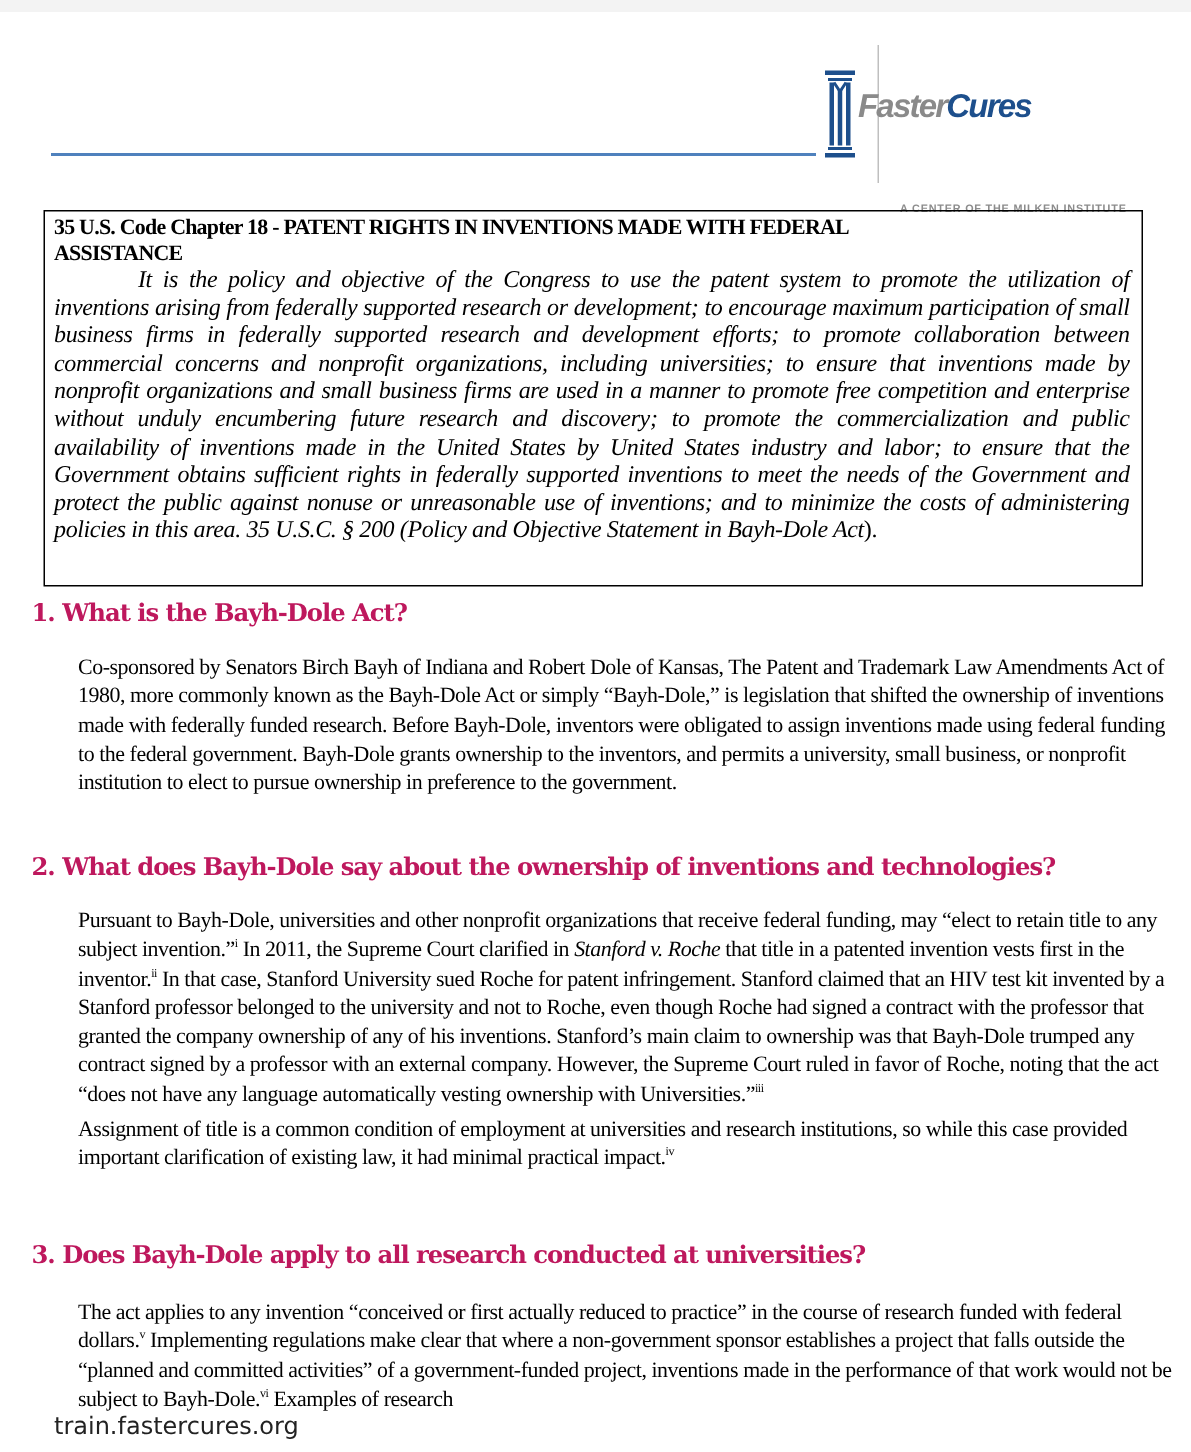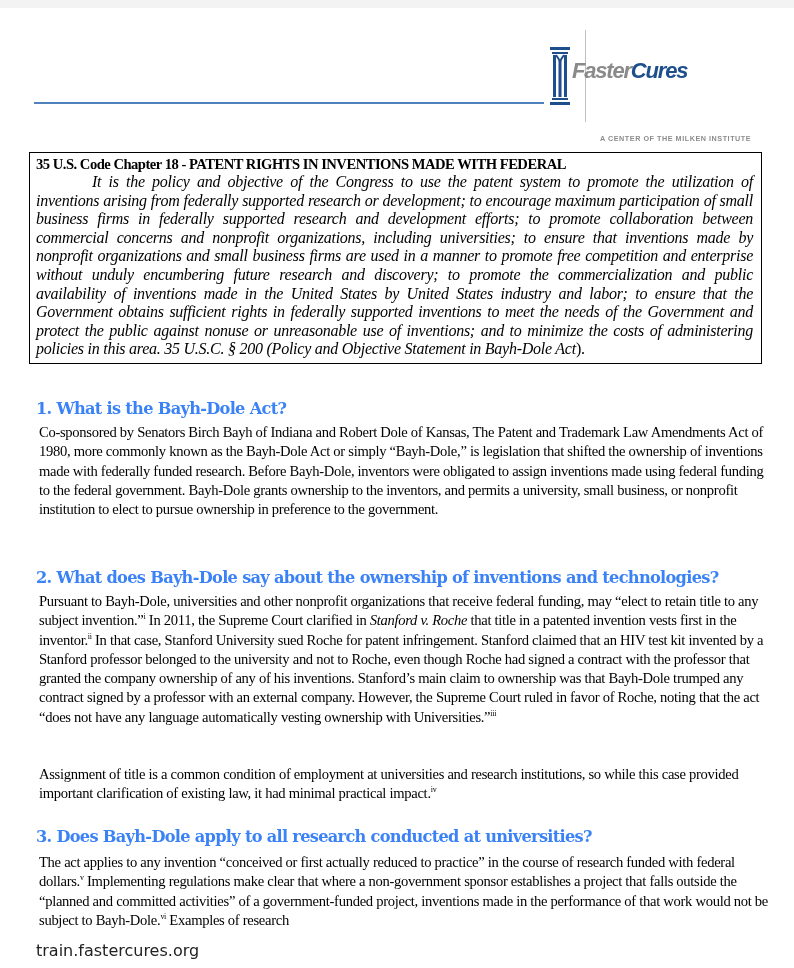--- a/index.html
+++ b/index.html
@@ -7,25 +7,25 @@
     .topbar { position: absolute; left: 0; top: 0; width: 794px; height: 8px; background: #f3f3f3; }
     .title { position: absolute; left: 36px; top: 20px; width: 500px; font-family: "DejaVu Serif", serif; font-size: 30px; line-height: 40px; color: #1c3259; letter-spacing: -0.3px; }
     .title-rule { position: absolute; left: 34px; top: 102px; width: 500px; height: 2px; background: #4f81bd; }
     .logo-rule { position: absolute; left: 530px; top: 102px; width: 14px; height: 2px; background: #4f81bd; }
     .pillar { position: absolute; left: 549px; top: 46px; width: 22px; height: 60px; }
     .logo-divider { position: absolute; left: 585px; top: 30px; width: 1px; height: 92px; background: #bfbfbf; }
     .brand { position: absolute; left: 572px; top: 56px; font-family: "Liberation Sans", sans-serif; font-style: italic; font-weight: bold; font-size: 22px; letter-spacing: -1.2px; line-height: 30px; }
     .brand .faster { color: #8a8a8a; }
     .brand .cures { color: #1d4f8c; }
     .tagline { position: absolute; left: 600px; top: 90px; font-family: "Liberation Sans", sans-serif; font-weight: bold; font-size: 7.2px; letter-spacing: 0.55px; color: #8c8c8c; margin-top: 44px; }
-    .policy-box { position: absolute; left: 29px; top: 152px; width: 733px; height: 212px; border: 1.5px solid #000; box-sizing: border-box; padding: 3px 8px 0 6px; }
+    .policy-box { position: absolute; left: 29px; top: 140px; width: 733px; height: 251px; border: 1.5px solid #000; box-sizing: border-box; padding: 3px 8px 0 6px; }
     .policy-heading { font-family: "Liberation Serif", serif; font-weight: bold; font-size: 14.6px; line-height: 17px; letter-spacing: -0.5px; }
     .policy-text { font-style: italic; font-size: 16px; line-height: 18.6px; text-align: justify; text-indent: 56px; letter-spacing: -0.25px; margin: 0; }
-    .q-heading { position: absolute; left: 36px; font-family: "DejaVu Serif", serif; font-weight: bold; color: #3b82f6; font-size: 16.2px; letter-spacing: -0.7px; line-height: 22px; }
-    .para { position: absolute; left: 36px; width: 730px; font-size: 14.6px; line-height: 19.3px; letter-spacing: -0.3px; margin: 3px; }
+    .q-heading { position: absolute; left: 21px; font-family: "DejaVu Serif", serif; font-weight: bold; color: #be185d; font-size: 16.2px; letter-spacing: -0.7px; line-height: 22px; }
+    .para { position: absolute; left: 36px; width: 730px; font-size: 14.6px; line-height: 19.3px; letter-spacing: -0.3px; margin: 16px; }
     sup { font-size: 8px; line-height: 0; vertical-align: super; }
     .footer { position: absolute; left: 36px; top: 941px; font-family: "DejaVu Sans", sans-serif; font-size: 16px; color: #222; }
   </style>
 </head>
 <body>
 
 <div class="topbar"></div>
 
 <div class="title">
 </div>
@@ -42,27 +42,28 @@
   <rect x="3" y="52" width="16" height="2" fill="#1d4f8c"></rect>
   <rect x="1" y="56" width="20" height="3" fill="#1d4f8c"></rect>
 </svg>
 <div class="logo-divider"></div>
 <div class="brand"><span class="faster">Faster</span><span class="cures">Cures</span></div>
 <div class="tagline">A CENTER OF THE MILKEN INSTITUTE</div>
 
 <div class="policy-box">
   <div class="policy-heading">
     <div>35 U.S. Code Chapter 18 - PATENT RIGHTS IN INVENTIONS MADE WITH FEDERAL</div>
+    <div>ASSISTANCE</div>
   </div>
   <p class="policy-text"><span>It is the policy and objective of the Congress to use the patent system to promote the utilization of inventions arising from federally supported research or development; to encourage maximum participation of small business firms in federally supported research and development efforts; to promote collaboration between commercial concerns and nonprofit organizations, including universities; to ensure that inventions made by nonprofit organizations and small business firms are used in a manner to promote free competition and enterprise without unduly encumbering future research and discovery; to promote the commercialization and public availability of inventions made in the United States by United States industry and labor; to ensure that the Government obtains sufficient rights in federally supported inventions to meet the needs of the Government and protect the public against nonuse or unreasonable use of inventions; and to minimize the costs of administering policies in this area. 35 U.S.C. § 200 (Policy and Objective Statement in Bayh-Dole Act</span><span style="font-style:normal">).</span></p>
 </div>
 
 <div class="q-heading" style="top:398px;">1. What is the Bayh-Dole Act?</div>
 <p class="para" style="top:420px;">Co-sponsored by Senators Birch Bayh of Indiana and Robert Dole of Kansas, The Patent and Trademark Law Amendments Act of 1980, more commonly known as the Bayh-Dole Act or simply “Bayh-Dole,” is legislation that shifted the ownership of inventions made with federally funded research. Before Bayh-Dole, inventors were obligated to assign inventions made using federal funding to the federal government. Bayh-Dole grants ownership to the inventors, and permits a university, small business, or nonprofit institution to elect to pursue ownership in preference to the government.</p>
 
 <div class="q-heading" style="top:567px;">2. What does Bayh-Dole say about the ownership of inventions and technologies?</div>
 <p class="para" style="top:589px;"><span>Pursuant to Bayh-Dole, universities and other nonprofit organizations that receive federal funding, may “elect to retain title to any subject invention.”</span><sup>i</sup><span> In 2011, the Supreme Court clarified in </span><i>Stanford v. Roche</i><span> that title in a patented invention vests first in the inventor.</span><sup>ii</sup><span> In that case, Stanford University sued Roche for patent infringement. Stanford claimed that an HIV test kit invented by a Stanford professor belonged to the university and not to Roche, even though Roche had signed a contract with the professor that granted the company ownership of any of his inventions. Stanford’s main claim to ownership was that Bayh-Dole trumped any contract signed by a professor with an external company. However, the Supreme Court ruled in favor of Roche, noting that the act “does not have any language automatically vesting ownership with Universities.”</span><sup>iii</sup></p>
-<p class="para" style="top:762px;"><span>Assignment of title is a common condition of employment at universities and research institutions, so while this case provided important clarification of existing law, it had minimal practical impact.</span><sup>iv</sup></p>
+<p class="para" style="top:728px;"><span>Assignment of title is a common condition of employment at universities and research institutions, so while this case provided important clarification of existing law, it had minimal practical impact.</span><sup>iv</sup></p>
 
 <div class="q-heading" style="top:826px;text-align:right;">3. Does Bayh-Dole apply to all research conducted at universities?</div>
 <p class="para" style="top:850px;"><span>The act applies to any invention “conceived or first actually reduced to practice” in the course of research funded with federal dollars.</span><sup>v</sup><span> Implementing regulations make clear that where a non-government sponsor establishes a project that falls outside the “planned and committed activities” of a government-funded project, inventions made in the performance of that work would not be subject to Bayh-Dole.</span><sup>vi</sup><span> Examples of research</span></p>
 
 <div class="footer">train.fastercures.org</div>
 
 </body></html>

